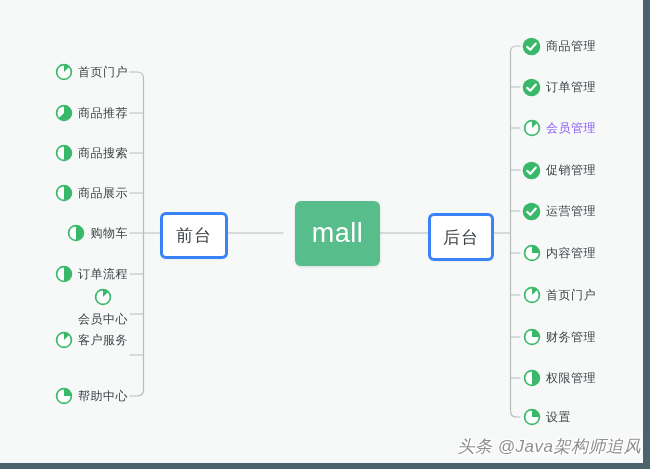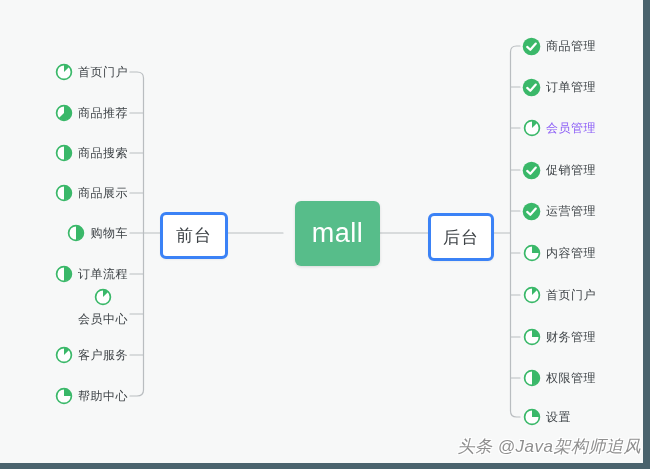--- a/index.html
+++ b/index.html
@@ -119,21 +119,21 @@
     </div>
     <div class="row left" style="top: 288px; flex-direction: column;">
       <span class="ticon">
         <svg width="18" height="18" viewBox="0 0 18 18">
           <circle cx="9" cy="9" r="7.4" fill="#fff" stroke="#3ab869" stroke-width="1.7"></circle>
           <path d="M9 9 L9 1.7999999999999998 A7.2 7.2 0 0 1 14.09 3.91 Z" fill="#3ab869"></path>
         </svg>
       </span>
       <span style="color: rgb(62, 67, 71);">会员中心</span>
     </div>
-    <div class="row left" style="top: 345px; text-align: center;">
+    <div class="row left" style="top: 330px; text-align: center;">
       <span class="ticon">
         <svg width="18" height="18" viewBox="0 0 18 18">
           <circle cx="9" cy="9" r="7.4" fill="#fff" stroke="#3ab869" stroke-width="1.7"></circle>
           <path d="M9 9 L9 1.7999999999999998 A7.2 7.2 0 0 1 14.09 3.91 Z" fill="#3ab869"></path>
         </svg>
       </span>
       <span style="color: rgb(62, 67, 71);">客户服务</span>
     </div>
     <div class="row left" style="top: 386px;">
       <span class="ticon">

